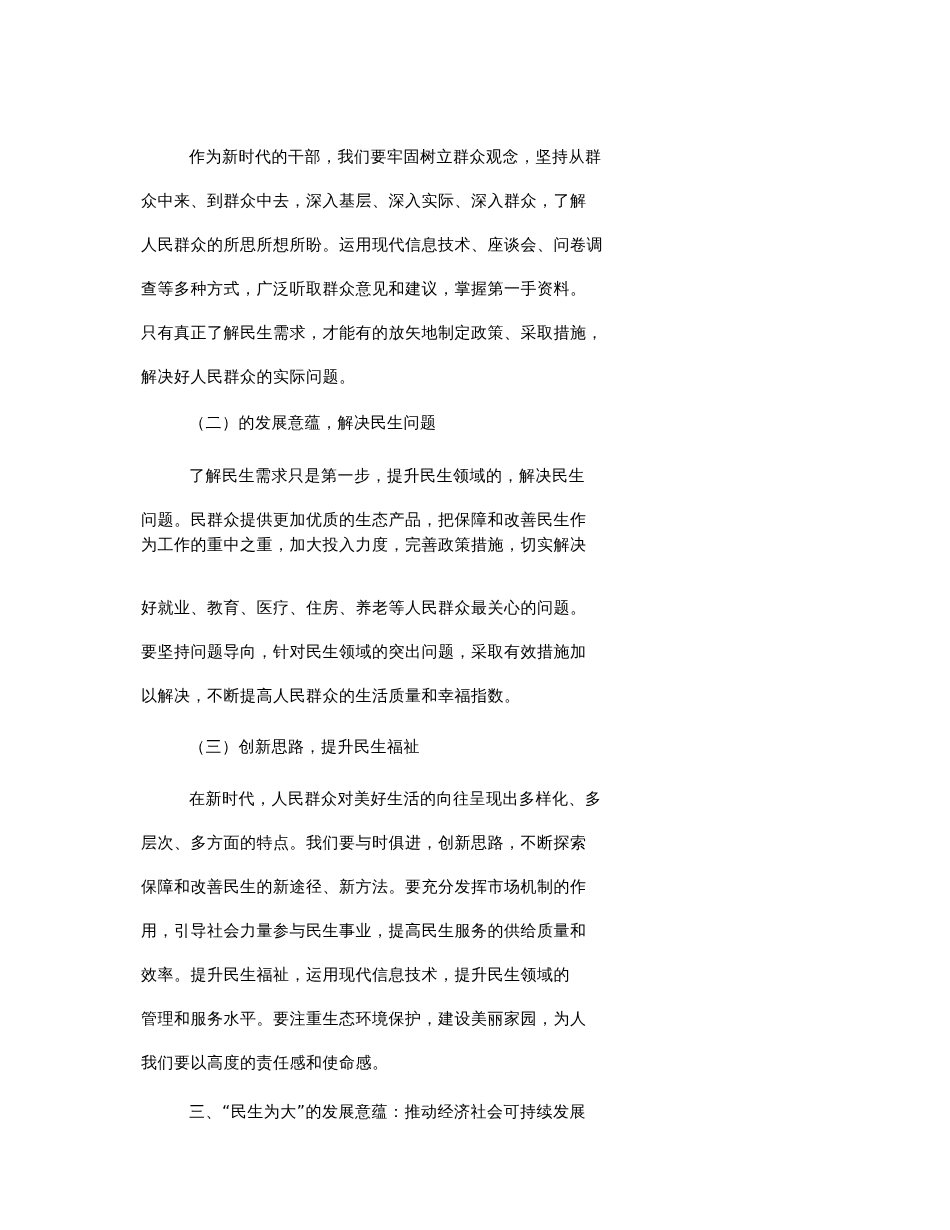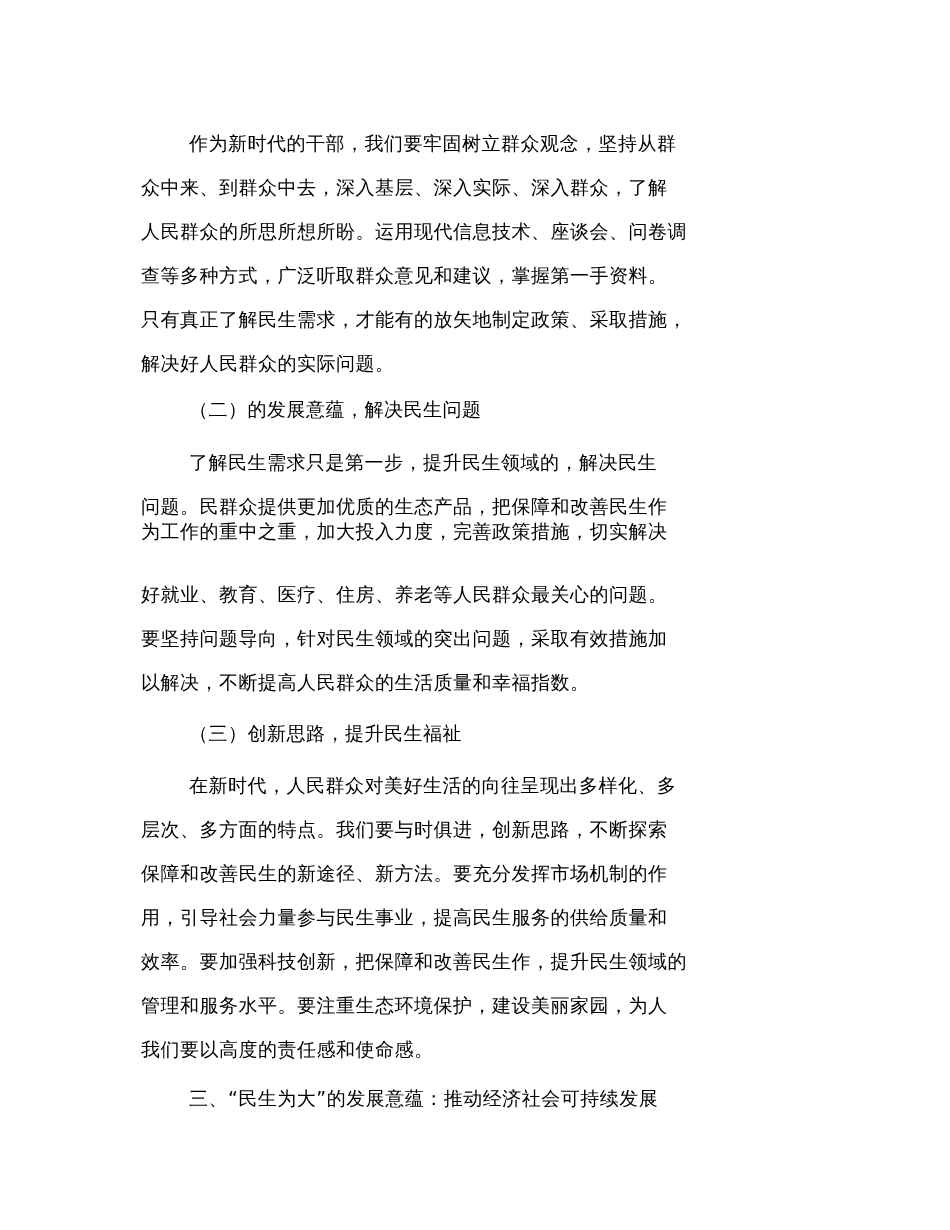--- a/index.html
+++ b/index.html
@@ -19,23 +19,24 @@
       position: absolute;
       left: 141px;
       top: 121px;
       width: 700px;
     }
     .line {
       position: absolute;
       left: 0;
       height: 44px;
       line-height: 44px;
-      font-size: 19px;
+      font-size: 16px;
       white-space: nowrap;
       letter-spacing: 0.5px;
+      margin-top: 14px;
     }
     .indent { left: 48px; }
   </style>
 </head>
 <body>
 
 <div class="page">
 
   <div class="line indent" style="top:0px">作为新时代的干部，我们要牢固树立群众观念，坚持从群</div>
   <div class="line" style="top:44px">众中来、到群众中去，深入基层、深入实际、深入群众，了解</div>
@@ -52,18 +53,18 @@
   <div class="line" style="top:451px">好就业、教育、医疗、住房、养老等人民群众最关心的问题。</div>
   <div class="line" style="top:495px">要坚持问题导向，针对民生领域的突出问题，采取有效措施加</div>
   <div class="line" style="top:539px">以解决，不断提高人民群众的生活质量和幸福指数。</div>
 
   <div class="line indent" style="top:590px">（三）创新思路，提升民生福祉</div>
 
   <div class="line indent" style="top:642px">在新时代，人民群众对美好生活的向往呈现出多样化、多</div>
   <div class="line" style="top:686px">层次、多方面的特点。我们要与时俱进，创新思路，不断探索</div>
   <div class="line" style="top:730px">保障和改善民生的新途径、新方法。要充分发挥市场机制的作</div>
   <div class="line" style="top:774px">用，引导社会力量参与民生事业，提高民生服务的供给质量和</div>
-  <div class="line" style="top:818px">效率。要加强科技创新，把保障和改善民生作，提升民生领域的</div>
+  <div class="line" style="top:818px">效率。提升民生福祉，运用现代信息技术，提升民生领域的</div>
   <div class="line" style="top:862px">管理和服务水平。要注重生态环境保护，建设美丽家园，为人</div>
   <div class="line" style="top:906px">我们要以高度的责任感和使命感。</div>
 
   <div class="line indent" style="top:955px">三、“民生为大”的发展意蕴：推动经济社会可持续发展</div>
 </div>
 
 </body></html>

